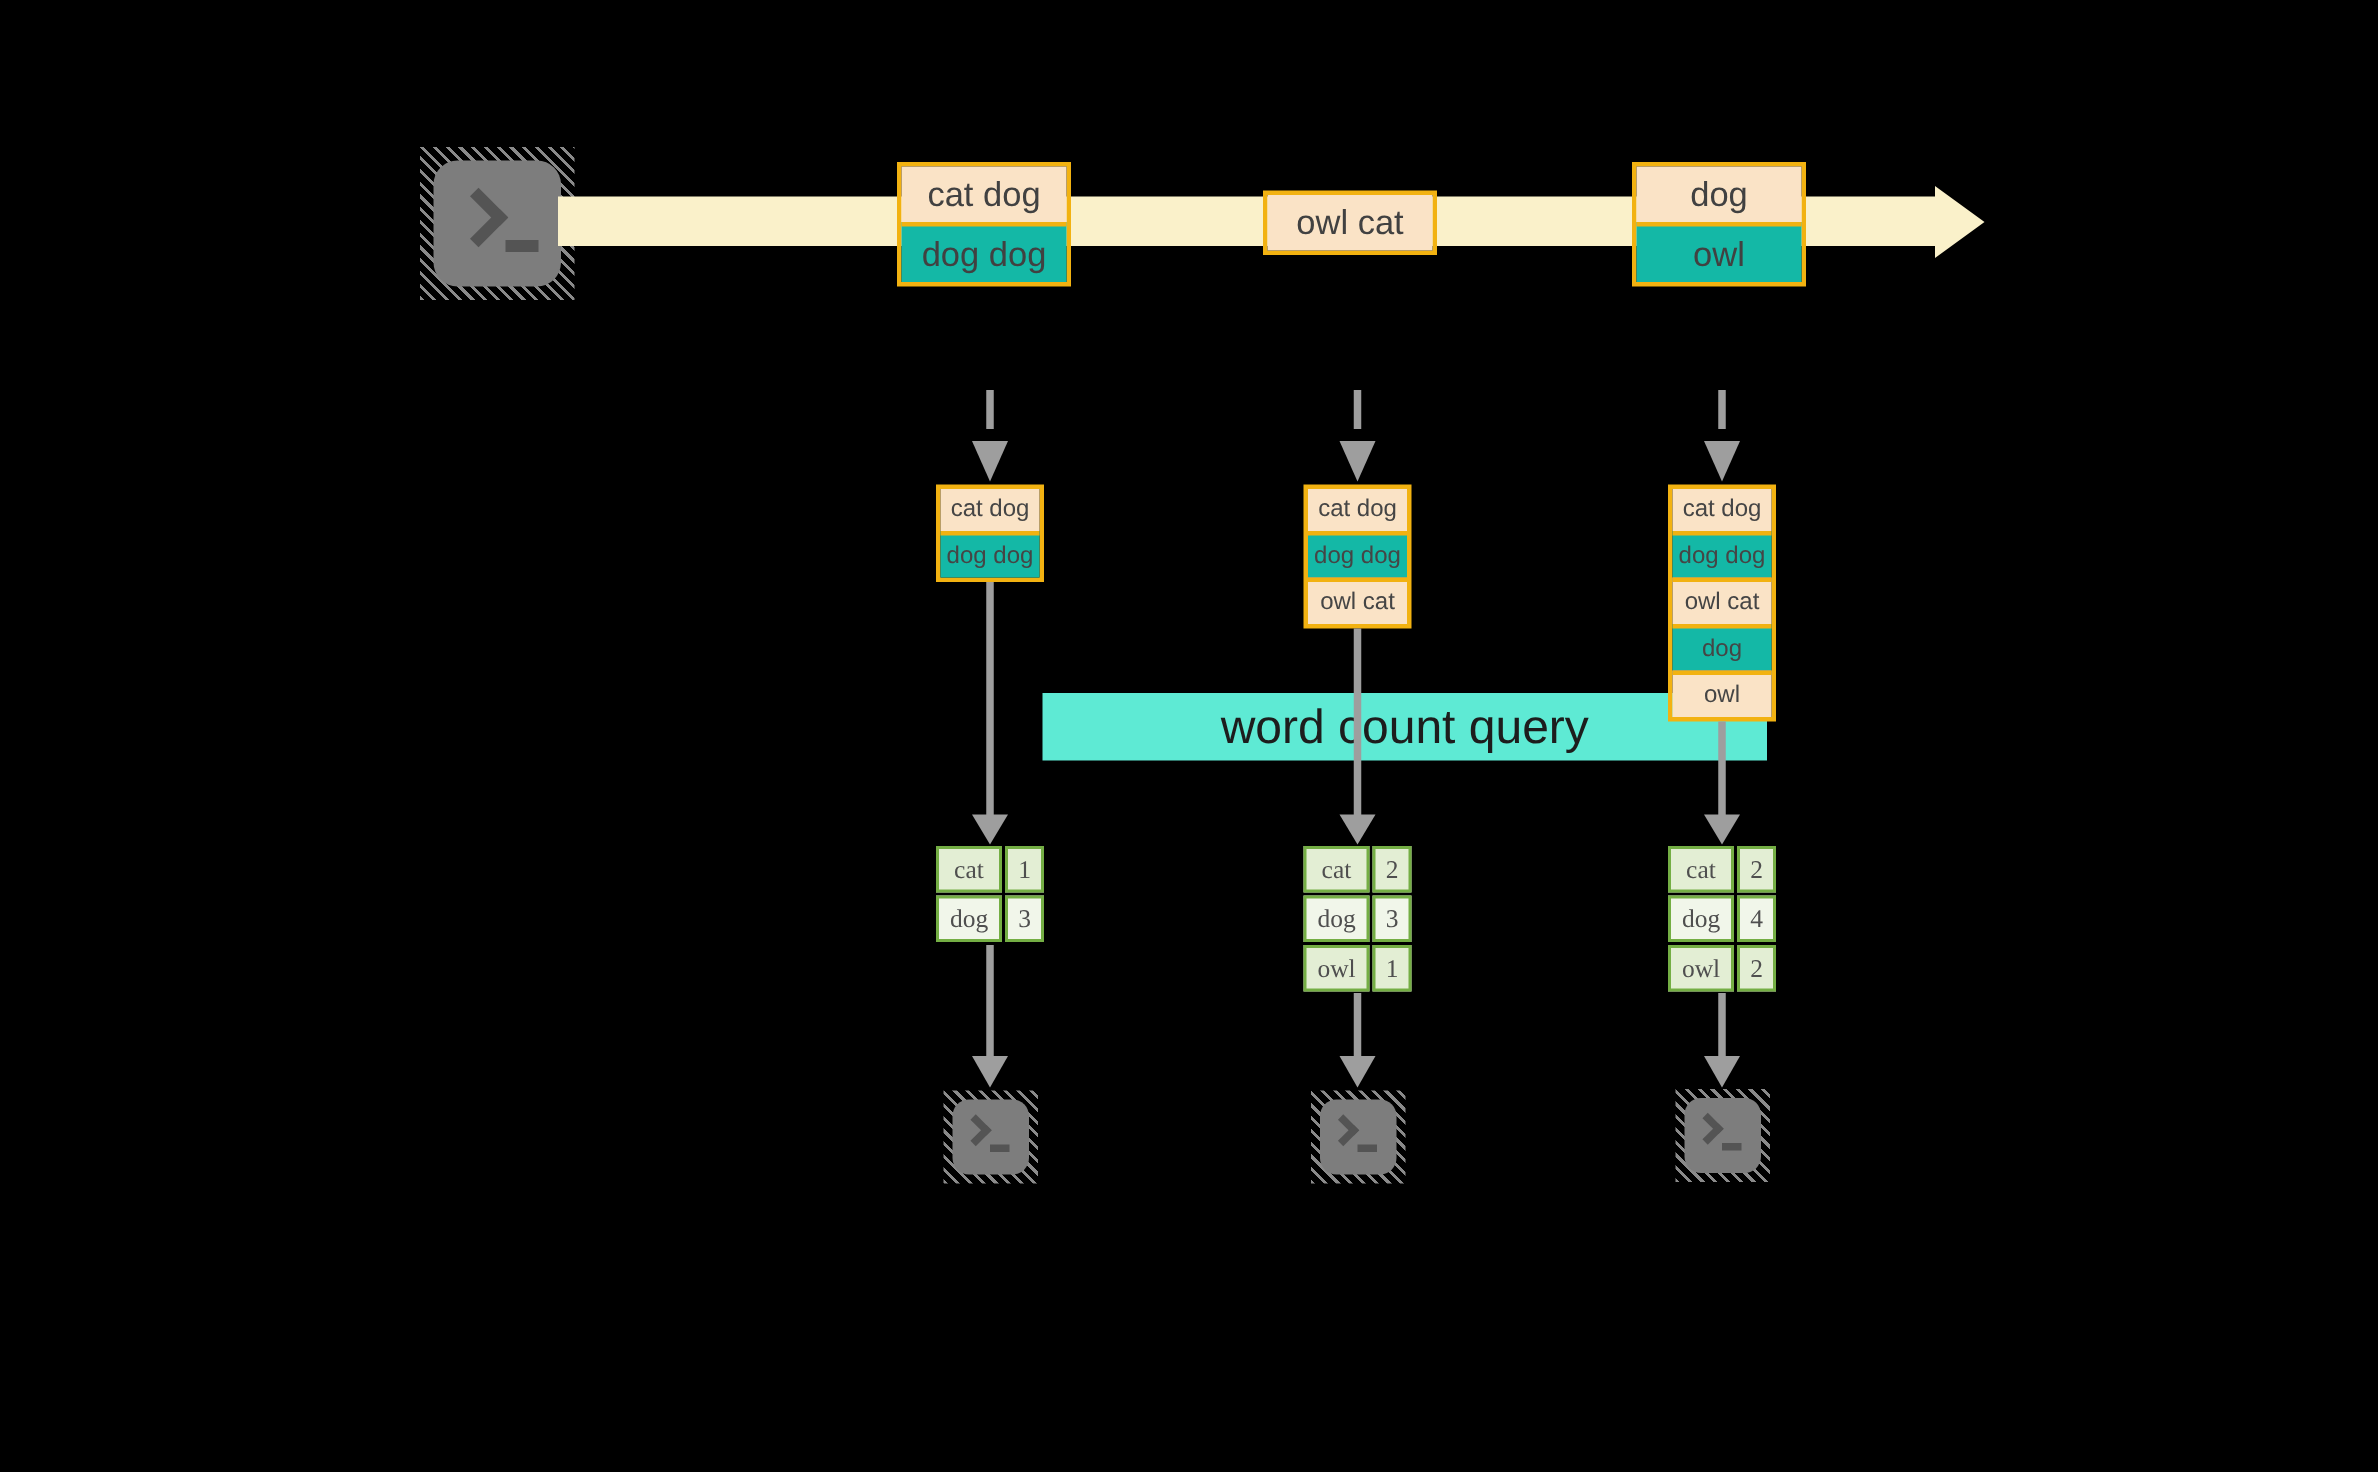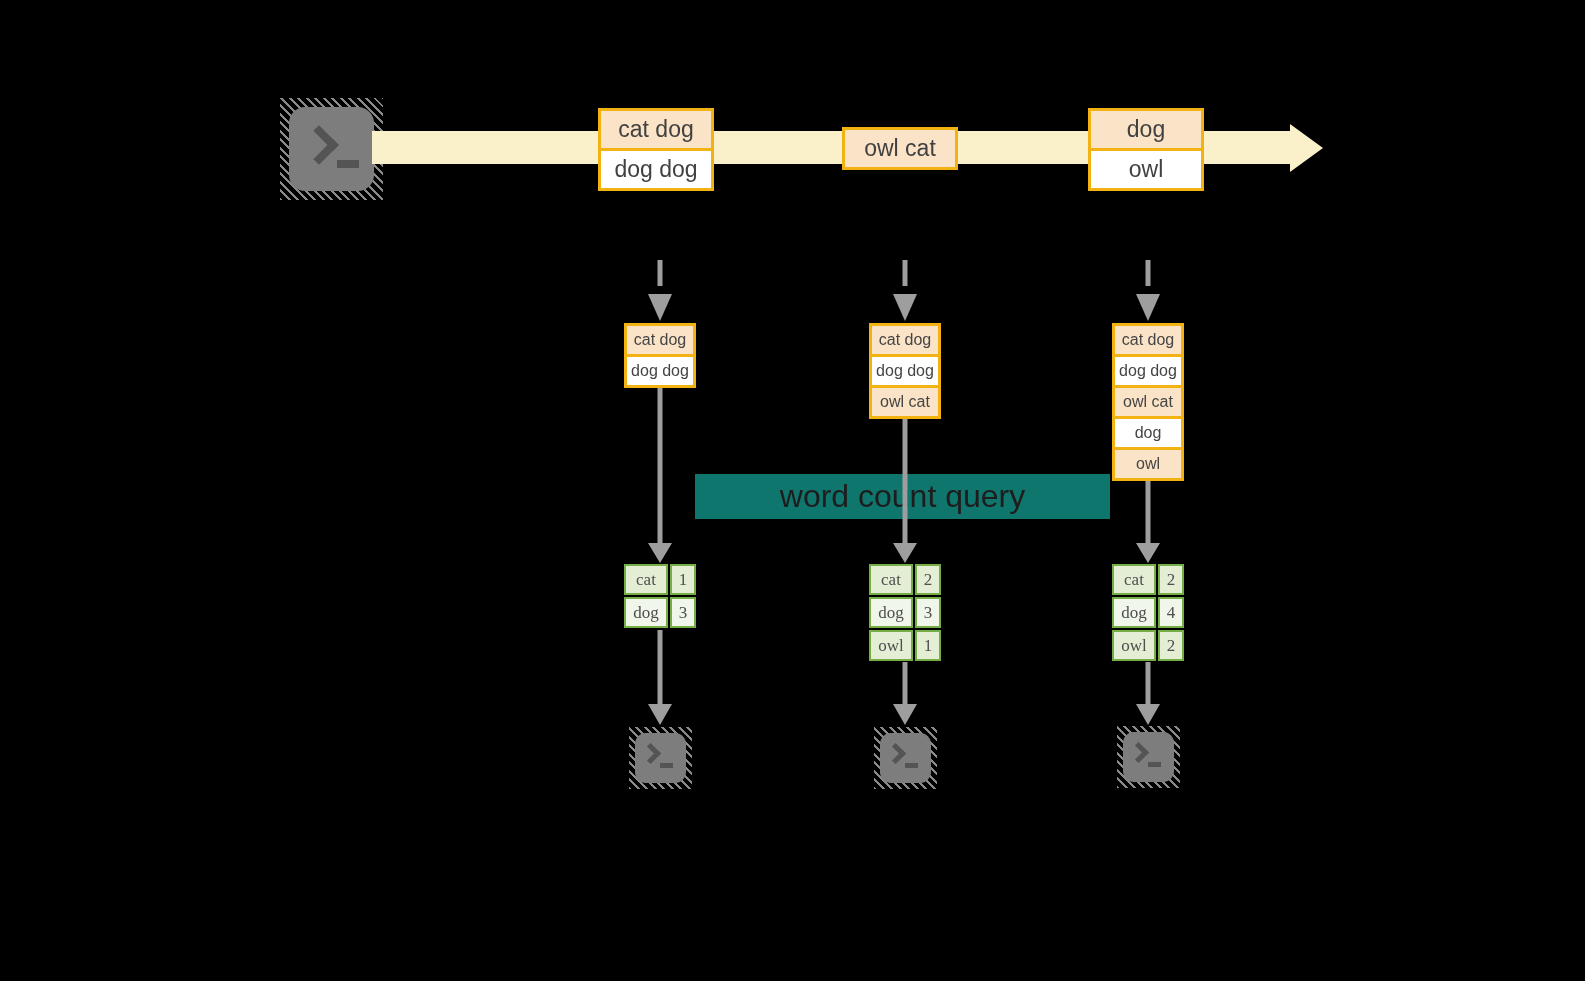--- a/index.html
+++ b/index.html
@@ -26,24 +26,24 @@
     border-top:24px solid transparent;border-bottom:24px solid transparent;border-left:33px solid #faf1ca;}
   
   .event-box{position:absolute;border:3px solid #f2b211;}
   .event-box .cell{width:110px;height:37px;line-height:37px;text-align:center;
     font-size:23px;color:#414141;}
   .event-box .cell + .cell{border-top:3px solid #f2b211;}
   .stack{position:absolute;border:3px solid #f2b211;width:66px;}
   .stack .cell{width:66px;height:28px;line-height:28px;text-align:center;font-size:16px;color:#454545;}
   .stack .cell + .cell{border-top:3px solid #f2b211;}
   .peach{background:#fae3c6;}
-  .cream{background:#ffffff;}
+  .cream{background:#14b8a6;}
   
-  .banner{position:absolute;left:695px;top:462px;width:415px;height:45px;background:#0f766e;
-    color:#1d1d1d;font-size:32px;display:flex;align-items:center;justify-content:center;margin-top:12px;}
+  .banner{position:absolute;left:695px;top:462px;width:483px;height:45px;background:#5eead4;
+    color:#1d1d1d;font-size:32px;display:flex;align-items:center;justify-content:center;}
   
   .wtable{position:absolute;display:grid;grid-template-columns:44px 26px;gap:2px;}
   .wtable .c{height:27px;border:2px solid #74ae44;display:flex;align-items:center;justify-content:center;
     font-size:17px;color:#4f4f4f;font-family:Liberation Serif, serif;}
   .g0{background:#e3eed4;}
   .g1{background:#f1f6ea;}
   
   svg.arrows{position:absolute;left:0;top:0;pointer-events:none;}
 </style>
 </head>

